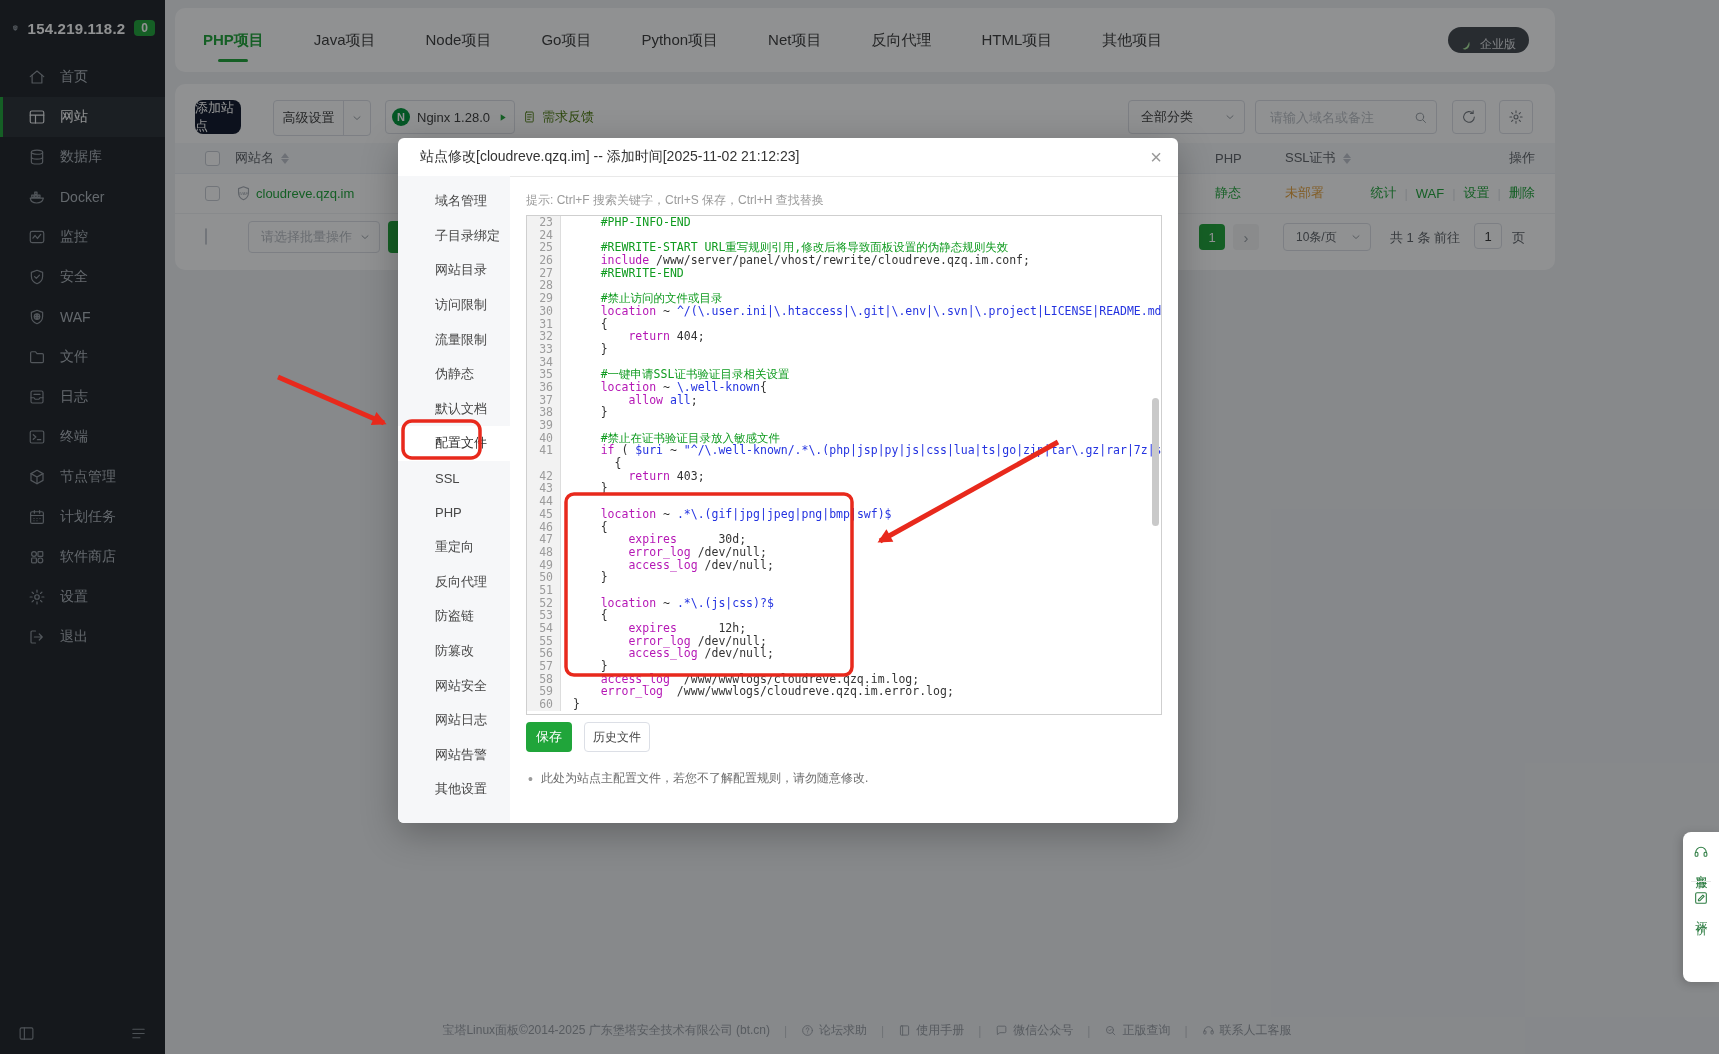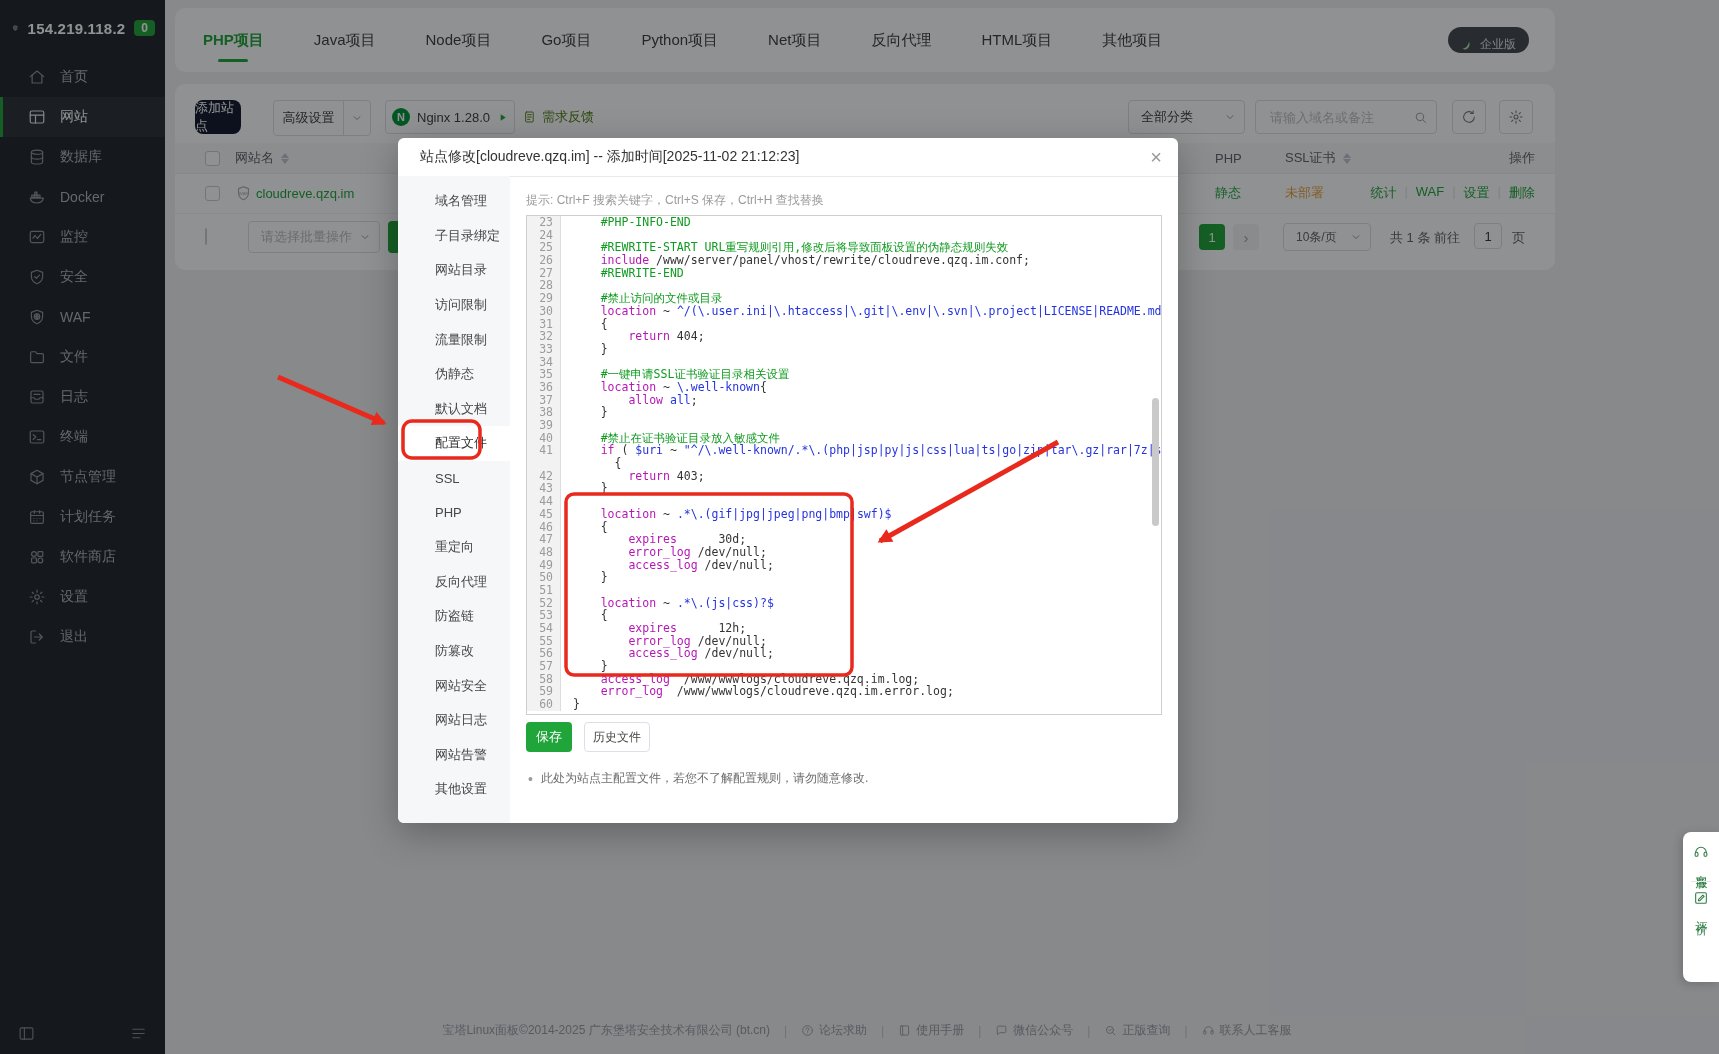--- a/index.html
+++ b/index.html
@@ -74,21 +74,21 @@
   .cb{width:15px;height:15px;border:1px solid #c8cdd4;border-radius:3px;background:#fff;box-sizing:border-box}
   .sort{display:inline-flex;flex-direction:column;gap:1px;margin-left:3px}
   .sort i{width:0;height:0;border-left:4px solid transparent;border-right:4px solid transparent}
   .sort .up{border-bottom:5px solid #c0c4cc}
   .sort .dn{border-top:5px solid #c0c4cc}
   .trow{position:absolute;left:0;right:0;top:89px;height:40px;border-bottom:1px solid #f0f2f5;font-size:13px}
   .sitelink{color:#20a53a;cursor:pointer}
   .waf-badge{width:17px;height:17px;color:#a8adb5}
   .st-green{color:#20a53a}
   .st-orange{color:#e6a23c}
-  .actions{display:flex;align-items:flex-start;gap:8px}
+  .actions{display:flex;align-items:center;gap:8px}
   .actions .al{color:#20a53a;cursor:pointer}
   .actions .dv{color:#e0e3e8}
 
   .batchrow{position:absolute;left:0;right:0;top:135px;height:36px;font-size:13px}
   .sel-batch{position:absolute;left:73px;top:2px;width:132px;height:32px;color:#b8bcc2}
   .btn-batch{position:absolute;left:213px;top:2px;width:74px;height:32px;background:#20a53a;color:#fff;border-radius:4px}
   .pg-page{position:absolute;left:1024px;top:5px;width:26px;height:26px;background:#20a53a;color:#fff;border-radius:4px;
            display:flex;align-items:center;justify-content:center;font-size:13px;cursor:pointer}
   .pg-next{position:absolute;left:1058px;top:5px;width:26px;height:26px;background:#f4f4f5;color:#9aa0a6;border-radius:4px;
            display:flex;align-items:center;justify-content:center;font-size:15px;cursor:pointer}

